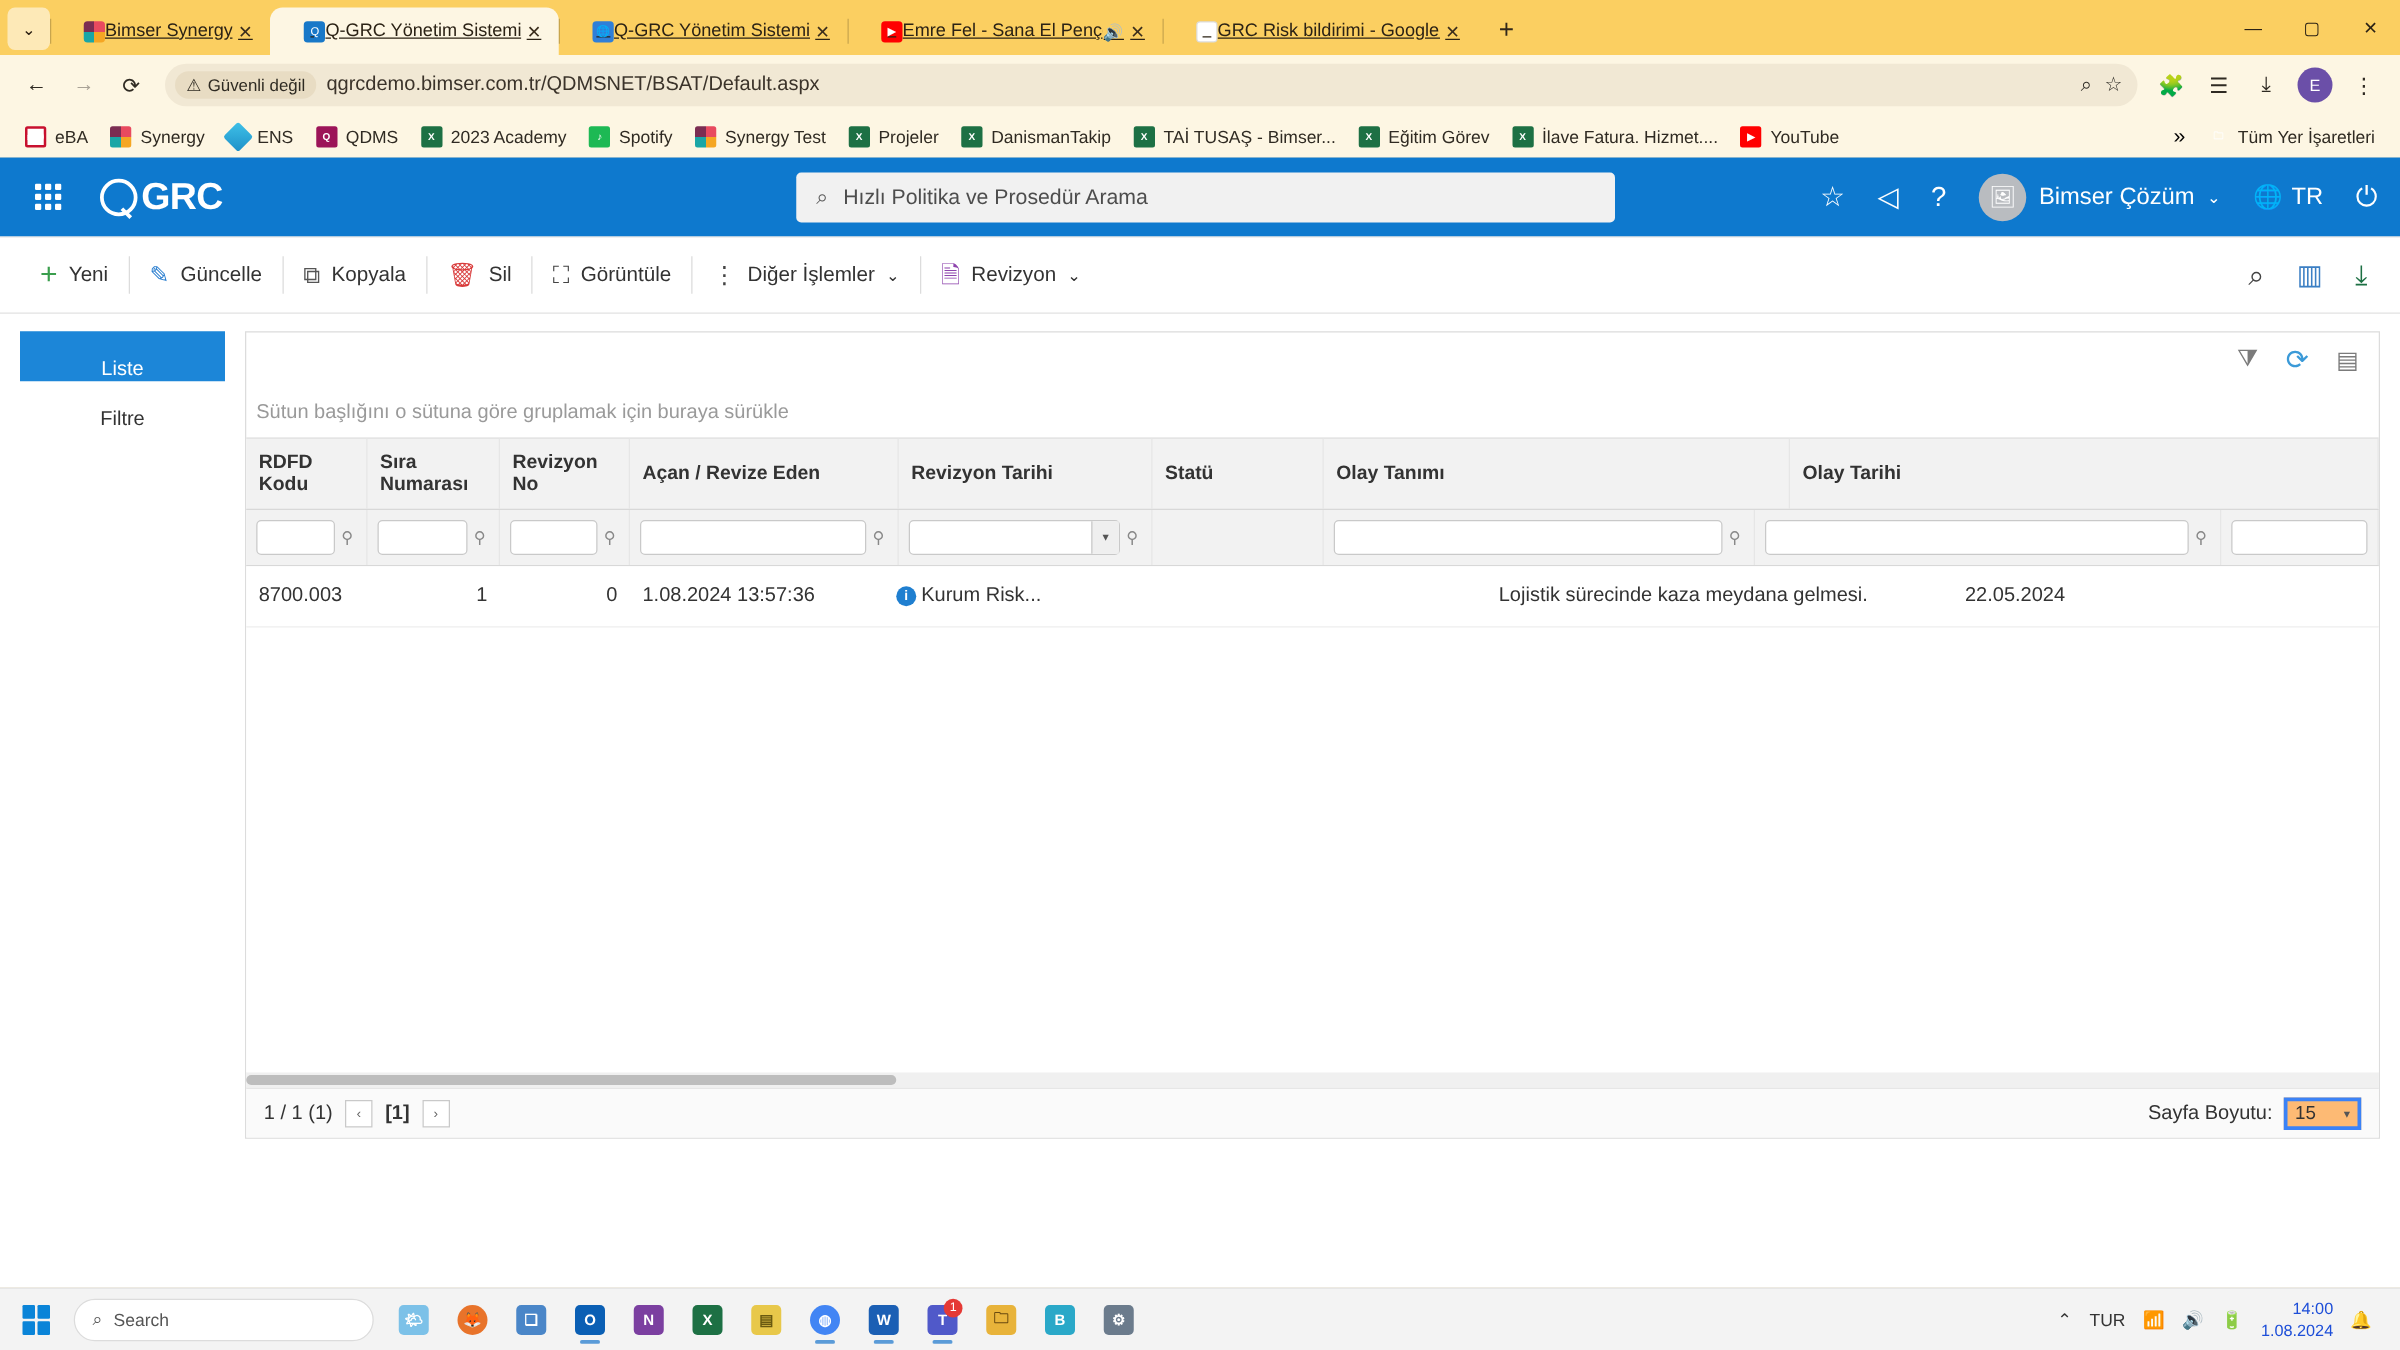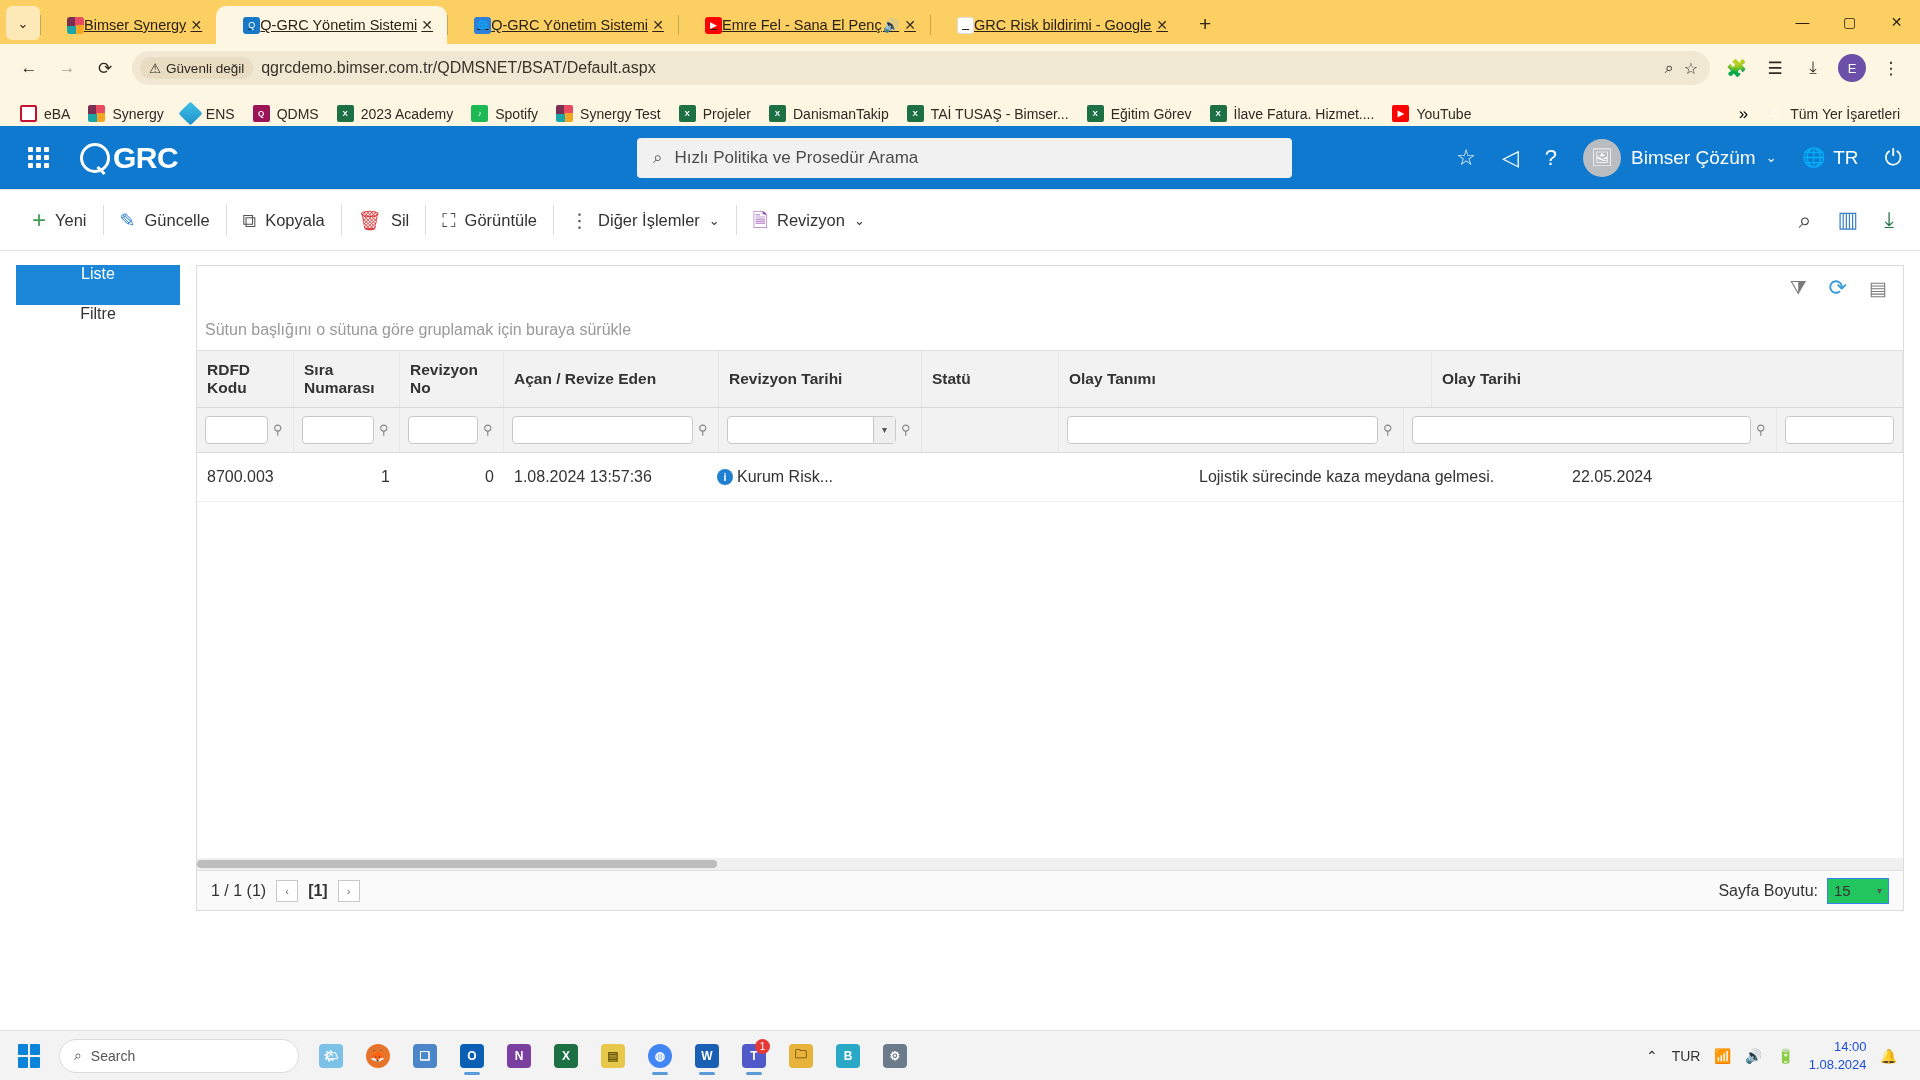--- a/index.html
+++ b/index.html
@@ -76,21 +76,21 @@
   .urltext { font-size: 16px; color: #3b332a; white-space: nowrap; overflow: hidden; }
   .omni-icons { margin-left: auto; display: flex; gap: 10px; align-items: center; }
   .omni-icons span { font-size: 16px; color: #33302a; }
   .navbar-right { display: flex; align-items: center; gap: 4px; }
   .avatar-btn {
     width: 28px; height: 28px; border-radius: 50%; background: #6b4fa8; color: #fff;
     display: flex; align-items: center; justify-content: center; font-size: 13px;
     margin: 0 4px;
   }
 
-  .bookmarks { height: 34px; background: #fdf6e3; display: flex; align-items: flex-end; padding: 0 12px; gap: 2px; }
+  .bookmarks { height: 34px; background: #fdf6e3; display: flex; align-items: center; padding: 0 12px; gap: 2px; }
   .bm {
     display: flex; align-items: center; gap: 7px; padding: 4px 8px;
     border-radius: 6px; font-size: 14px; color: #2f2a22; white-space: nowrap;
   }
   .bm .bmicon {
     width: 17px; height: 17px; flex: 0 0 17px; border-radius: 2px;
     display: flex; align-items: center; justify-content: center;
     font-size: 8px; font-weight: bold; color: #fff; overflow: hidden;
   }
   .bm-overflow { margin-left: auto; display: flex; align-items: center; gap: 10px; }
@@ -164,21 +164,21 @@
     display: flex; align-items: center; gap: 9px; padding: 0 16px;
     font-size: 16.5px; color: #333; height: 38px; position: relative;
   }
   .tsep { width: 1px; height: 30px; background: #dcdcdc; }
   .tbicon { font-size: 19px; line-height: 1; display: flex; align-items: center; }
   .toolbar-right { margin-left: auto; display: flex; align-items: center; gap: 26px; padding-right: 10px; }
 
   .body { display: flex; padding: 14px 16px 0 16px; gap: 0; height: 660px; }
   .sidebar { width: 164px; flex: 0 0 164px; }
   .side-item {
-    height: 40px; display: flex; align-items: flex-start; justify-content: center;
+    height: 40px; display: flex; align-items: flex-end; justify-content: center;
     font-size: 16px; color: #333;
   }
   .side-item.active { background: #1c86d8; color: #fff; font-weight: normal; }
 
   .gridpanel {
     flex: 1 1 auto; border: 1px solid #dcdcdc; background: #fff;
     display: flex; flex-direction: column; min-width: 0; margin-left: 16px;
   }
   .grid-tools { height: 44px; display: flex; align-items: center; justify-content: flex-end; gap: 22px; padding-right: 16px; }
   .gticon { font-size: 19px; color: #7b7b7b; }
@@ -225,21 +225,21 @@
     height: 40px; border-top: 1px solid #e0e0e0; display: flex; align-items: center;
     padding: 0 14px; font-size: 16px; color: #333; gap: 10px; background: #fafafa;
   }
   .pgbtn {
     width: 22px; height: 22px; border: 1px solid #c9c9c9; background: #fff;
     display: flex; align-items: center; justify-content: center; font-size: 11px; color: #666;
   }
   .pgcur { font-weight: bold; }
   .pager-right { margin-left: auto; display: flex; align-items: center; gap: 9px; }
   .pgselect {
-    width: 62px; height: 26px; border: 1px solid #3b82f6; background: #22c55e;
+    width: 62px; height: 26px; border: 3px solid #3b82f6; background: #fdba74;
     display: flex; align-items: center; padding: 0 6px; font-size: 15px; color: #333;
   }
   .pgselect .dd { margin-left: auto; font-size: 10px; color: #555; }
 
   
   .taskbar {
     position: absolute; left: 0; top: 1030px; width: 1920px; height: 50px;
     background: #f3f3f3; display: flex; align-items: center; padding: 0 10px; gap: 5px;
     border-top: 1px solid #e2e2e2;
   }

